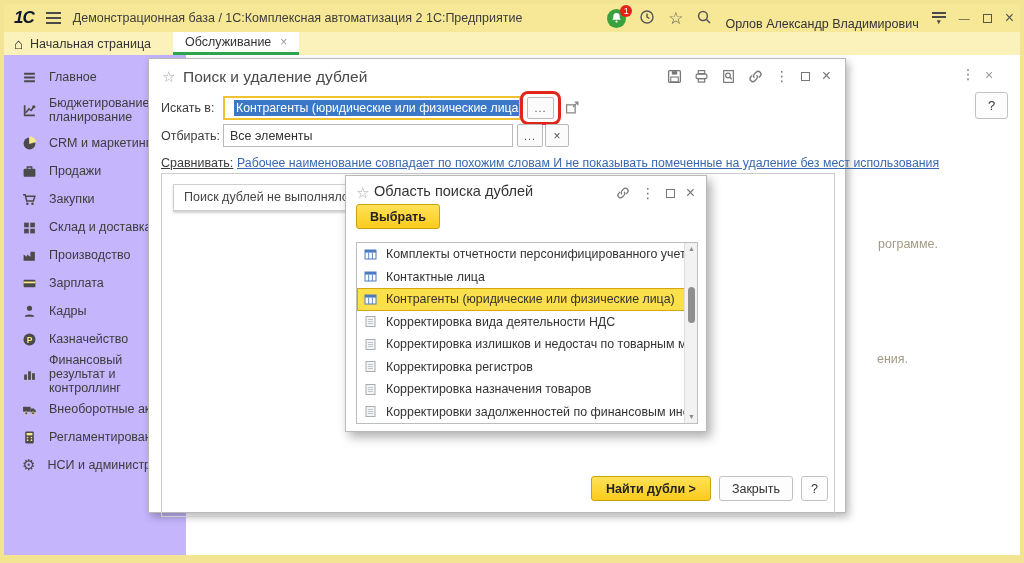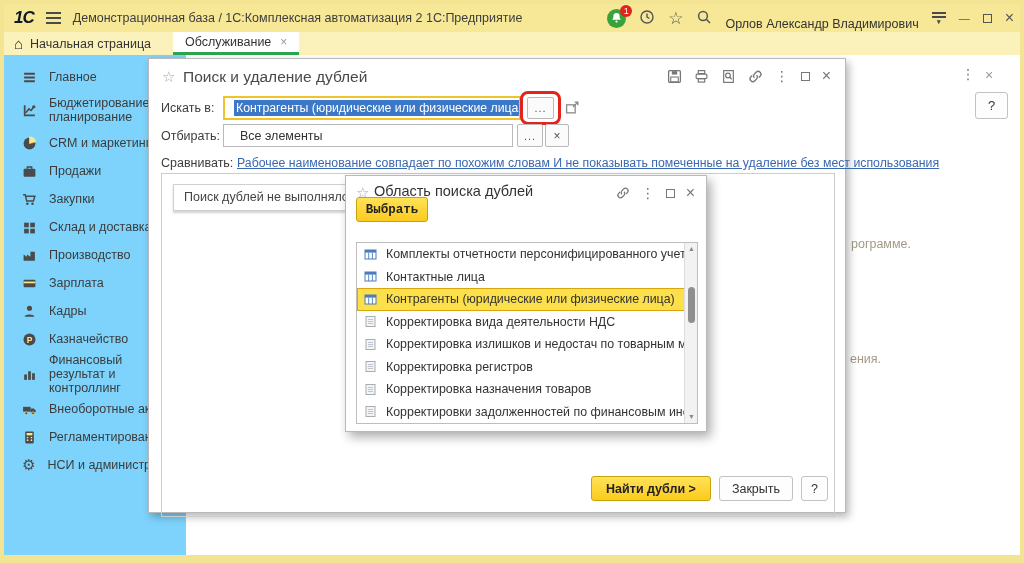--- a/index.html
+++ b/index.html
@@ -25,63 +25,63 @@
 
   
   .tabbar { height:23px; background:#fbf2bb; display:flex; align-items:stretch; padding-left:10px; }
   .home { display:flex; align-items:center; gap:7px; font-size:12.5px; color:#333; padding-right:22px; cursor:pointer; }
   .home .gl { font-size:15px; color:#222; }
   .tab { background:#fff; display:flex; align-items:center; gap:9px; padding:0 12px; font-size:12.5px; color:#333; border-bottom:3px solid #2da44e; cursor:pointer; }
   .tab .x { color:#999; font-size:12px; }
 
   
   .body { display:flex; height:500px; }
-  .sidebar { width:182px; background:#7dd3fc; padding-top:8px; overflow:hidden; }
+  .sidebar { width:182px; background:#c4b5fd; padding-top:8px; overflow:hidden; }
   .sbi { display:flex; align-items:center; gap:12px; padding-left:18px; min-height:28px; cursor:pointer; }
   .sbi.two { min-height:38px; }
   .sbi .lbl { font-size:12.5px; color:#3c3c3c; line-height:14px; white-space:nowrap; }
   .sbi.two .lbl { white-space:normal; width:126px; }
   .sbi svg { flex:0 0 15px; }
   .content { flex:1; position:relative; background:#fff; }
 
   
-  .frag { position:absolute; font-size:12.5px; color:#a39a85; }
+  .frag { position:absolute; font-size:12.5px; color:#a39a85;margin-left:27px; }
   .bg-dots { position:absolute; left:957px; top:62px; color:#777; font-size:14px; cursor:pointer; }
   .bg-close { position:absolute; left:981px; top:63px; color:#999; font-size:14px; cursor:pointer; }
   .helpbtn { position:absolute; left:971px; top:88px; width:33px; height:27px; background:#fdfdfd; border:1px solid #c2c2c2; border-radius:3px; font-size:13px; color:#333; cursor:pointer; }
 
   
   .window { position:absolute; background:#fff; border:1px solid #b9b9b9; box-shadow:3px 4px 8px rgba(0,0,0,.28); }
   .wstar { color:#a8a8a8; font-size:15px; cursor:pointer; }
   .wicons { position:absolute; display:flex; align-items:center; gap:12px; }
   .wicons .ic { color:#777; cursor:pointer; font-size:13px; line-height:1; display:flex; align-items:center; }
 
   
   .main-window { left:144px; top:54px; width:698px; height:455px; }
   .mw-title { position:absolute; left:34px; top:9px; font-size:15.5px; color:#4a4a4a; }
   .mw-star { position:absolute; left:13px; top:9px; }
   .lab { position:absolute; left:12px; font-size:12.5px; color:#3c3c3c; line-height:24px; }
   .field-focus { position:absolute; left:74px; top:37px; width:298px; height:24px; border:2px solid #eec32b; background:#fff; display:flex; align-items:center; gap:5px; padding:0 4px; overflow:hidden; }
   .sel-text { background:#3c78c8; color:#fff; font-size:12.3px; white-space:nowrap; padding:1px 2px; }
-  .field { position:absolute; background:#fff; border:1px solid #b9b9b9; display:flex; align-items:center; padding:0 16px; font-size:12.5px; color:#333; }
+  .field { position:absolute; background:#fff; border:1px solid #b9b9b9; display:flex; align-items:center; padding:0 6px; font-size:12.5px; color:#333; }
   .sqbtn { position:absolute; background:#fbfbfb; border:1px solid #b9b9b9; border-radius:2px; color:#555; font-size:11px; display:flex; align-items:center; justify-content:center; cursor:pointer; }
   .red-annot { position:absolute; left:371px; top:32px; width:41px; height:34px; border:3px solid #e3241b; border-radius:8px; pointer-events:none; }
   .cmp-link { position:absolute; left:88px; top:92px; font-size:12.3px; color:#3968b0; text-decoration:underline; white-space:nowrap; line-height:24px; cursor:pointer; }
   .results { position:absolute; left:12px; top:114px; width:674px; height:344px; border:1px solid #ccc; }
   .msgtab { position:absolute; left:24px; top:125px; width:280px; height:27px; background:#fff; border:1px solid #cfcfcf; box-shadow:0 2px 2px rgba(0,0,0,.18); font-size:12.5px; color:#444; line-height:25px; padding-left:10px; white-space:nowrap; overflow:hidden; }
   .footer { position:absolute; right:17px; bottom:11px; display:flex; gap:8px; }
   .btn { height:25px; border-radius:3px; font-size:12.5px; display:flex; align-items:center; justify-content:center; cursor:pointer; }
   .btn-yellow { background:linear-gradient(#ffe257,#fccb1d); border:1px solid #c7a40c; font-weight:bold; color:#222; padding:0 14px; }
   .btn-plain { background:#fdfdfd; border:1px solid #c2c2c2; color:#333; padding:0 12px; }
 
   
   .modal { left:341px; top:171px; width:362px; height:257px; box-shadow:4px 5px 10px rgba(0,0,0,.32); }
   .md-title { position:absolute; left:28px; top:7px; font-size:14.5px; color:#333; }
   .md-star { position:absolute; left:10px; top:8px; }
-  .select-btn { position:absolute; left:10px; top:21px; width:72px; height:25px;font-family:Liberation Mono, monospace; }
+  .select-btn { position:absolute; left:10px; top:28px; width:84px; height:25px; }
   .list { position:absolute; left:10px; top:66px; width:342px; height:182px; border:1px solid #bdbdbd; background:#fff; overflow:hidden; }
   .lrow { height:22.5px; display:flex; align-items:center; gap:9px; padding-left:7px; font-size:12.4px; color:#333; white-space:nowrap; overflow:hidden; cursor:pointer; }
   .lrow svg { flex:0 0 13px; }
   .lrow.sel { background:#fbdf4b; box-shadow:inset 0 0 0 1px #d8a50c; }
   .sbar { position:absolute; right:0; top:0; bottom:0; width:13px; background:#f2f2f2; border-left:1px solid #ddd; }
   .sbar .ar { position:absolute; left:0; width:13px; height:12px; color:#8a8a8a; font-size:7px; text-align:center; line-height:12px; cursor:pointer; }
   .sbar .thumb { position:absolute; left:3px; top:44px; width:7px; height:36px; background:#8f8f8f; border-radius:4px; cursor:grab; }
 </style>
 </head>
 <body>
@@ -313,21 +313,21 @@
     </span>
     <div class="red-annot"></div>
 
     <span class="lab" style="top:65px;">Отбирать:</span>
     <div class="field" style="left:74px;top:65px;width:290px;height:23px;">
       <span>Все элементы</span>
     </div>
     <button class="sqbtn" style="left:368px;top:65px;width:26px;height:23px;letter-spacing:1px;">...</button>
     <button class="sqbtn" style="left:396px;top:65px;width:24px;height:23px;font-size:12px;">×</button>
 
-    <span class="lab" style="top:92px;">Сравнивать:</span>
+    <span class="lab" style="top:92px;text-decoration:underline;">Сравнивать:</span>
     <a class="cmp-link">Рабочее наименование совпадает по похожим словам И не показывать помеченные на удаление без мест использования</a>
 
     <div class="results"></div>
     <div class="msgtab">Поиск дублей не выполнялся.  За</div>
 
     <div class="footer">
       <button class="btn btn-yellow">Найти дубли &gt;</button>
       <button class="btn btn-plain">Закрыть</button>
       <button class="btn btn-plain" style="padding:0 9px;">?</button>
     </div>

